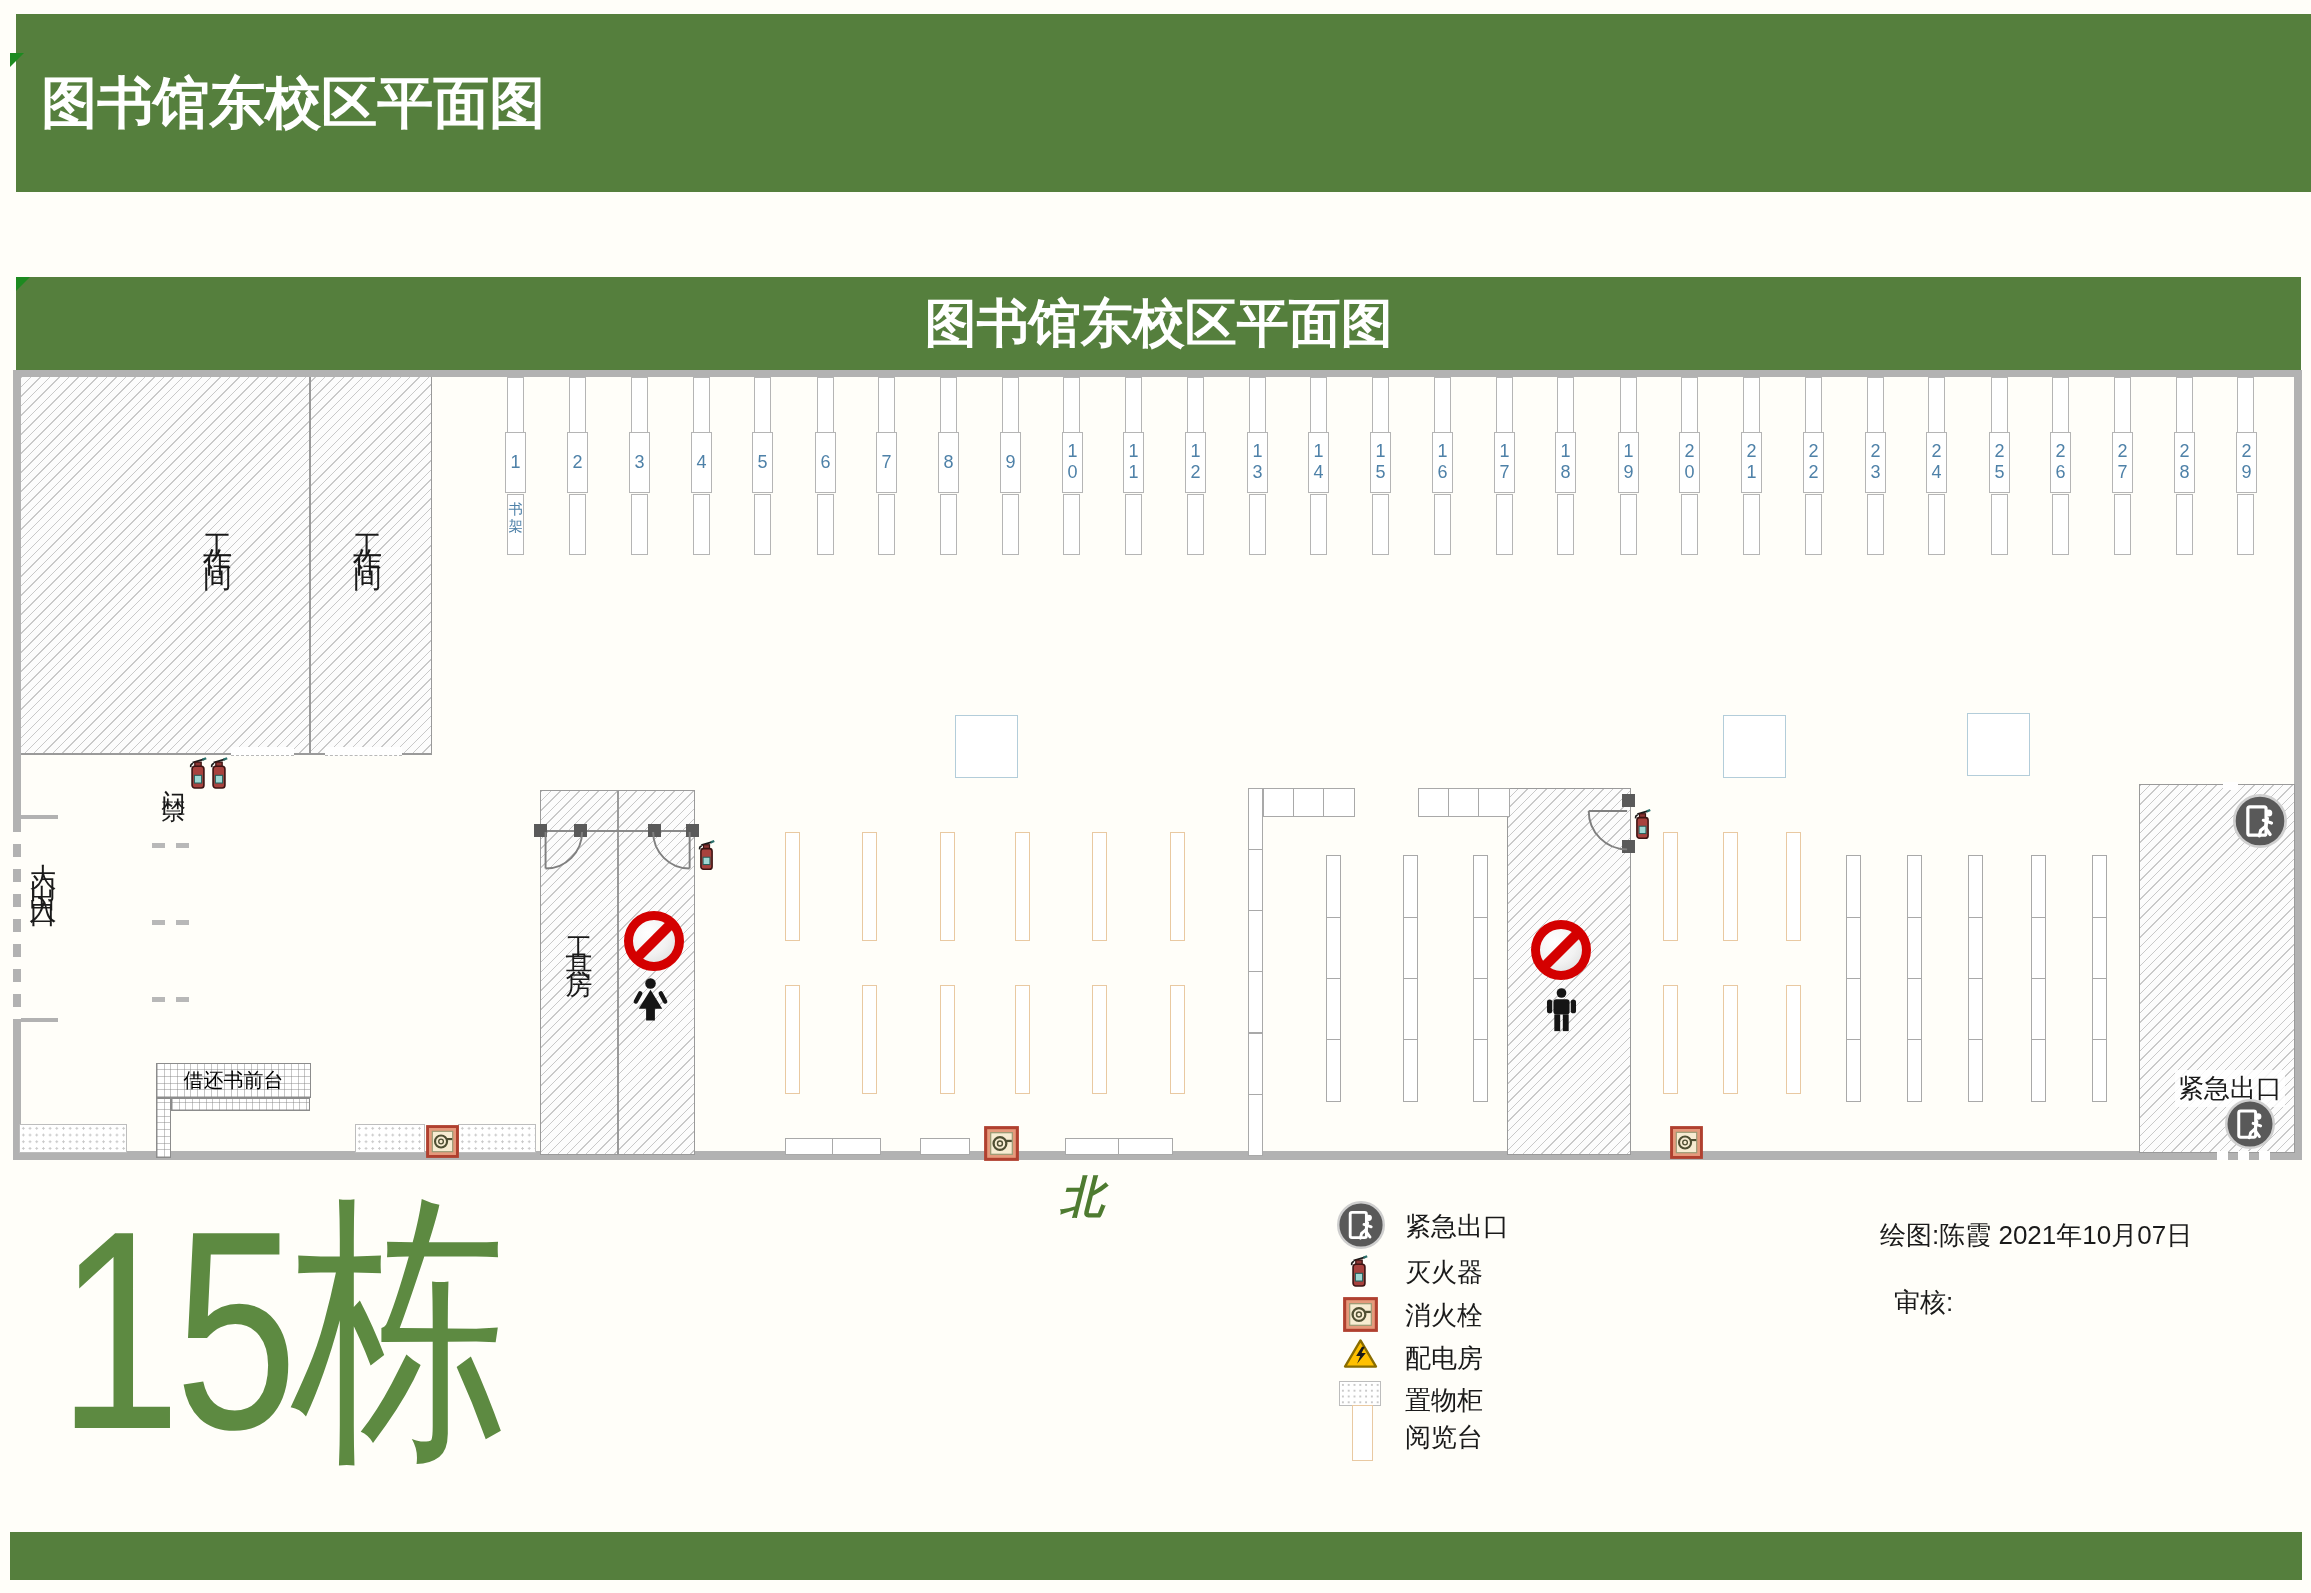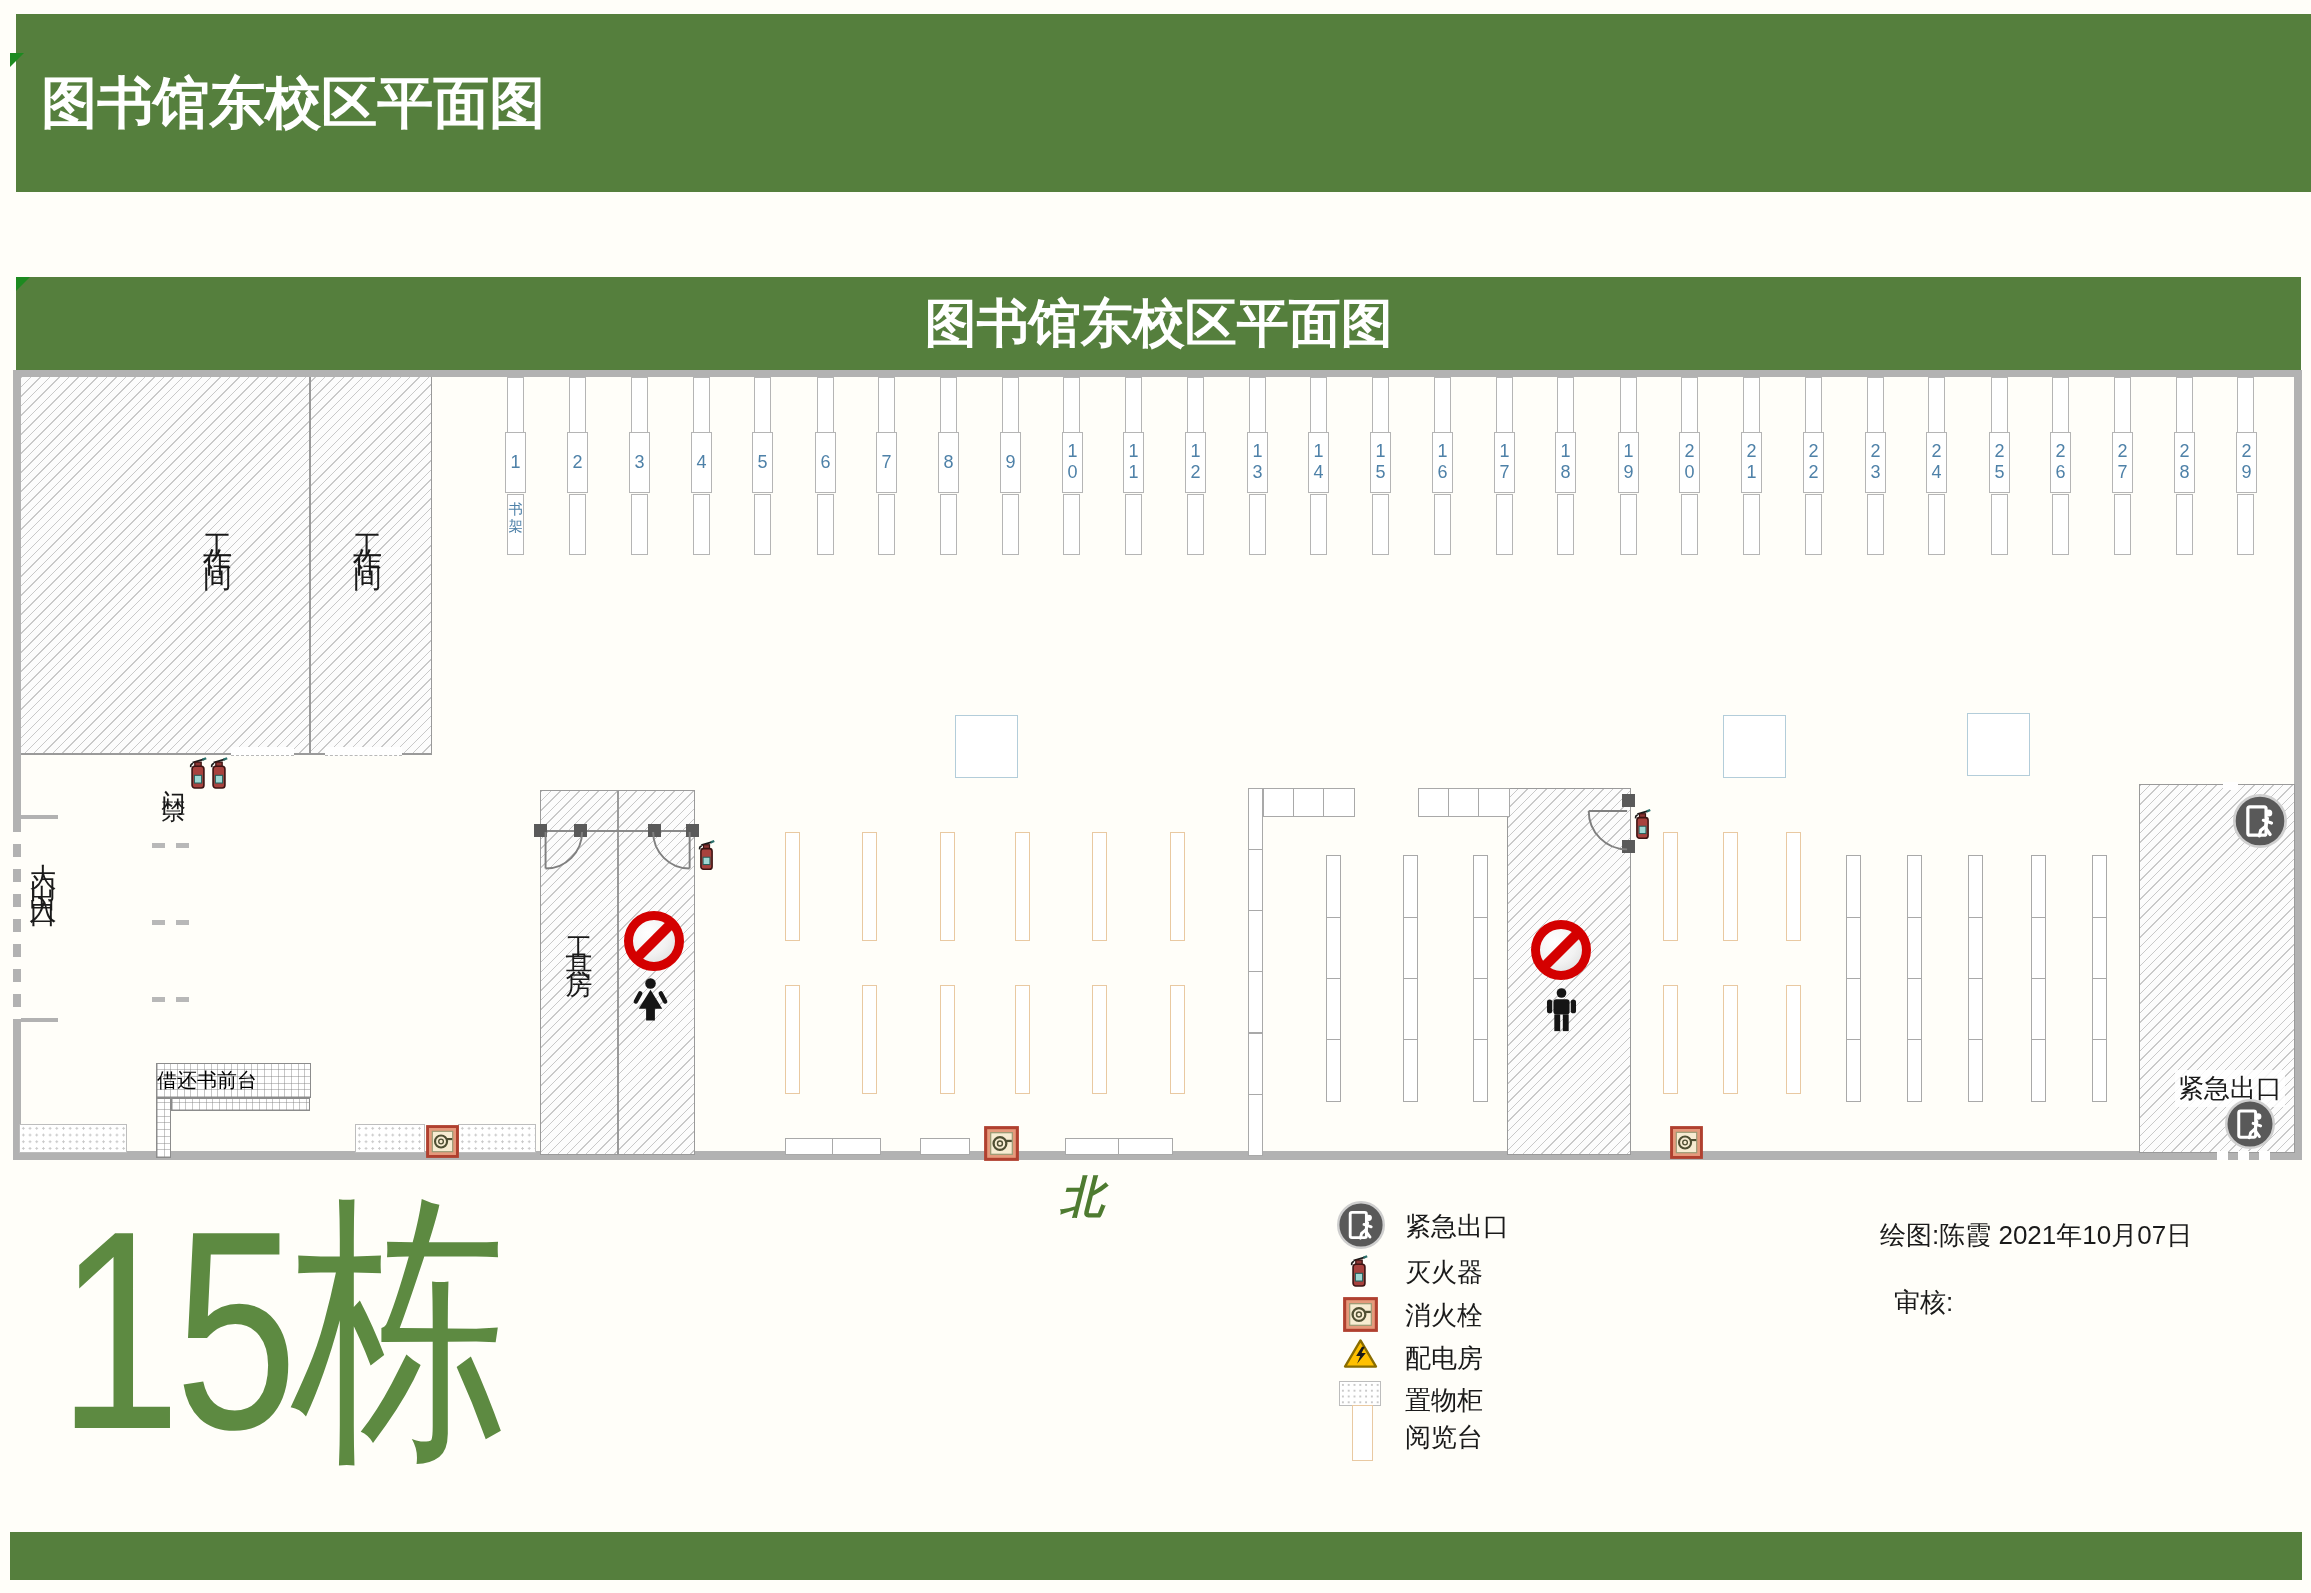--- a/index.html
+++ b/index.html
@@ -83,21 +83,21 @@
   <div class="abs" style="left:540px;top:830px;width:155px;height:1.9px;background:#8a8a8a;"></div>
   <div class="vtext" style="left:561px;top:915px;font-size:27px;letter-spacing:16.3px;background:transparent;">工具房</div>
 
   <div class="hatch" style="left:1507px;top:788px;width:124px;height:367px;"></div>
 
   <div class="hatch" style="left:2139px;top:784px;width:156px;height:369px;"></div>
   <div class="abs" style="left:2223px;top:782px;width:15.4px;height:7.7px;background:#fff;"></div>
   <div class="abs" style="left:2217px;top:1151px;width:61px;height:8.6px;background:repeating-linear-gradient(90deg,#fff 0 11.5px,transparent 11.5px 21px);"></div>
   <div class="abs" style="left:2175px;top:1070px;font-size:26px;color:#1a1a1a;background:rgba(255,255,255,.85);padding:1px 2.9px;">紧急出口</div>
 
-  <div class="grid" style="left:156px;top:1063px;width:155px;height:35px;">
+  <div class="grid" style="left:156px;top:1063px;width:155px;height:35px;text-align:center;">
     <span style="font-size:20px;line-height:32px;background:transparent;">借还书前台</span>
   </div>
   <div class="grid" style="left:171px;top:1098px;width:139px;height:13.4px;"></div>
   <div class="grid" style="left:156px;top:1098px;width:15.4px;height:60px;"></div>
 
   <div class="bluebox" style="left:955px;top:715px;"></div>
   <div class="bluebox" style="left:1723px;top:715px;"></div>
   <div class="bluebox" style="left:1967px;top:713px;"></div>
 
   <div class="hinge" style="left:534px;top:824px;"></div>

